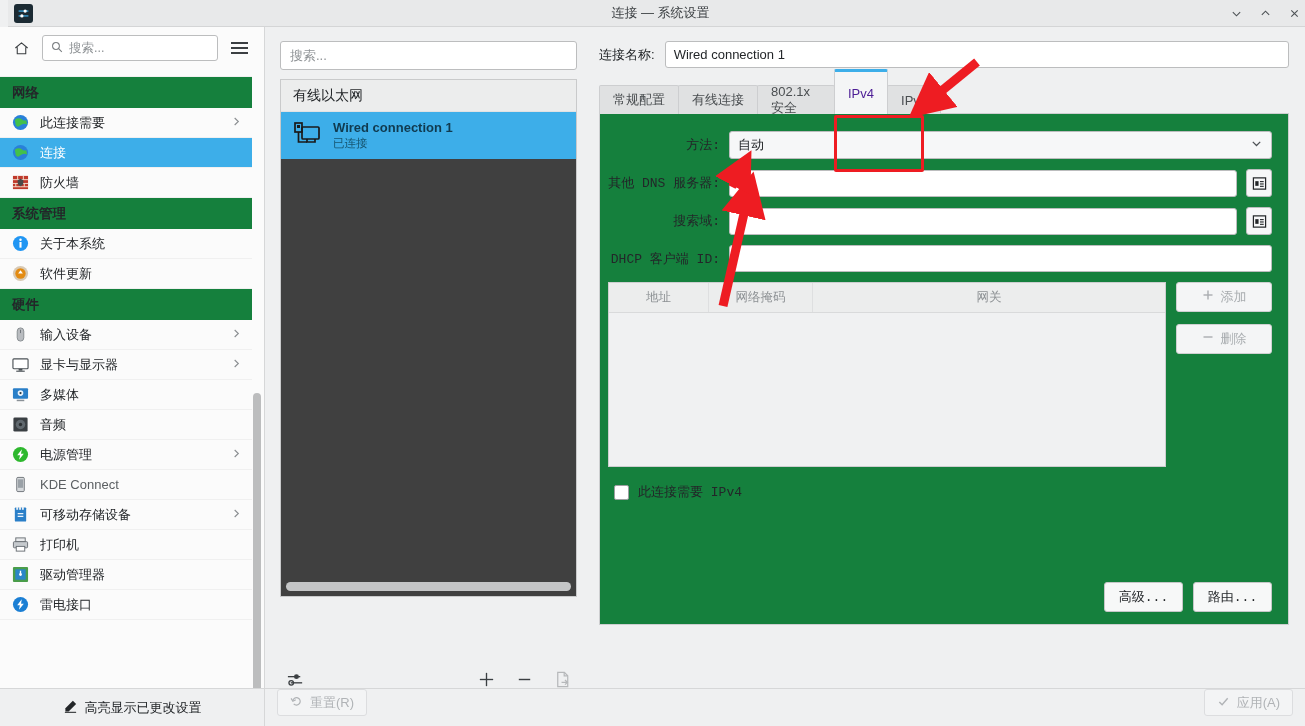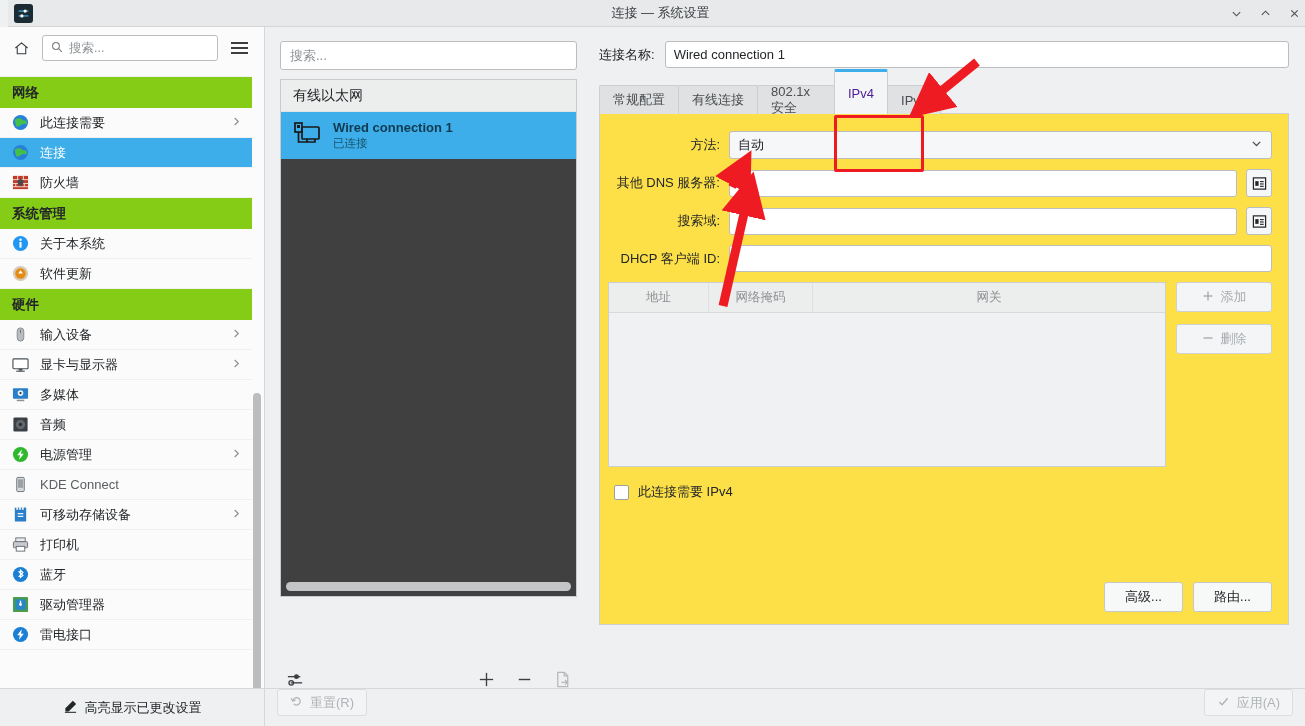--- a/index.html
+++ b/index.html
@@ -64,21 +64,21 @@
     border-radius: 3px; margin-left: auto;
   }
   .hamburger i { display:block; width: 17px; height: 2px; background: #3b3f42; }
 
   .sb-scroll { position: relative; height: 619px; overflow: hidden; }
   .sb-list { position: absolute; top: -22px; left: 0; width: 252px; }
 
   .sb-header {
     padding: 7px 12px 6px 12px;
     font-size: 13.5px; font-weight: bold; color: #232629;
-    background: #84cc16;
+    background: #15803d;
   }
   .sb-item {
     display: flex; align-items: center; gap: 10px;
     height: 30px; padding: 0 10px 0 12px;
     border-bottom: 1px solid #f0f0f0;
     cursor: pointer; background: #fbfbfb;
     font-size: 13px;
   }
   .sb-item.selected { background: #3daee9; color: #ffffff; }
   .sb-item.selected .sb-label { color: #ffffff; }
@@ -190,24 +190,25 @@
   .tab.active {
     background: #f4f5f6; color: #4c1d95; height: 45px;
     border-top: 3px solid #3daee9;
     border-left: 1px solid #cdced0; border-right: 1px solid #cdced0;
     position: relative; z-index: 3;
   }
   .tab.clipped { max-width: 78px; overflow: hidden; }
 
   .tabpane {
     border: 1px solid #cdced0;
-    background: #fde047;
+    background: #15803d;
     height: 512px; margin-top: -1px;
     padding: 17px 16px 0 8px;
     position: relative;
+    font-family: Liberation Mono, monospace;
   }
 
   .frow { display: flex; align-items: center; gap: 9px; margin-bottom: 10px; }
   .frow .lbl-fixed { width: 112px; text-align: right; font-size: 13px; }
   .combo {
     flex: 1; height: 28px; background: #f6f7f8;
     border: 1px solid #bcbdbe; border-radius: 3px;
     display: flex; align-items: center; justify-content: space-between;
     padding: 0 8px; font-size: 13px; cursor: pointer;
   }
@@ -470,27 +471,20 @@
           <div class="sb-item">
             <span class="sb-icon"><svg width="17" height="17" viewBox="0 0 18 18">
                 <rect x="4" y="2" width="10" height="4" fill="#e9ebed" stroke="#6a7075" stroke-width="1"></rect>
                 <rect x="1.5" y="6" width="15" height="6.5" rx="1" fill="#c6cace" stroke="#6a7075" stroke-width="1"></rect>
                 <rect x="4.5" y="11" width="9" height="5" fill="#fff" stroke="#6a7075" stroke-width="1"></rect>
               </svg></span>
             <span class="sb-label">打印机</span>
           </div>
           <div class="sb-item">
             <span class="sb-icon"><svg width="17" height="17" viewBox="0 0 18 18">
-                <circle cx="9" cy="9" r="8" fill="#1b7fd4"></circle>
-                <path d="M7 5.5 L11.5 10 L9 12 V4.5 L11.5 7 L7 11.5" stroke="#fff" stroke-width="1.3" fill="none"></path>
-              </svg></span>
-            <span class="sb-label">蓝牙</span>
-          </div>
-          <div class="sb-item">
-            <span class="sb-icon"><svg width="17" height="17" viewBox="0 0 18 18">
                 <rect x="1" y="1" width="16" height="16" rx="1" fill="#4a9d4a"></rect>
                 <rect x="3.5" y="3.5" width="11" height="11" fill="#2a86c8"></rect>
                 <circle cx="9" cy="9" r="1.5" fill="#fff"></circle>
                 <rect x="8.3" y="5" width="1.4" height="3" fill="#fff"></rect>
               </svg></span>
             <span class="sb-label">驱动管理器</span>
           </div>
           <div class="sb-item">
             <span class="sb-icon"><svg width="17" height="17" viewBox="0 0 18 18">
                 <circle cx="9" cy="9" r="8" fill="#1b7fd4"></circle>

